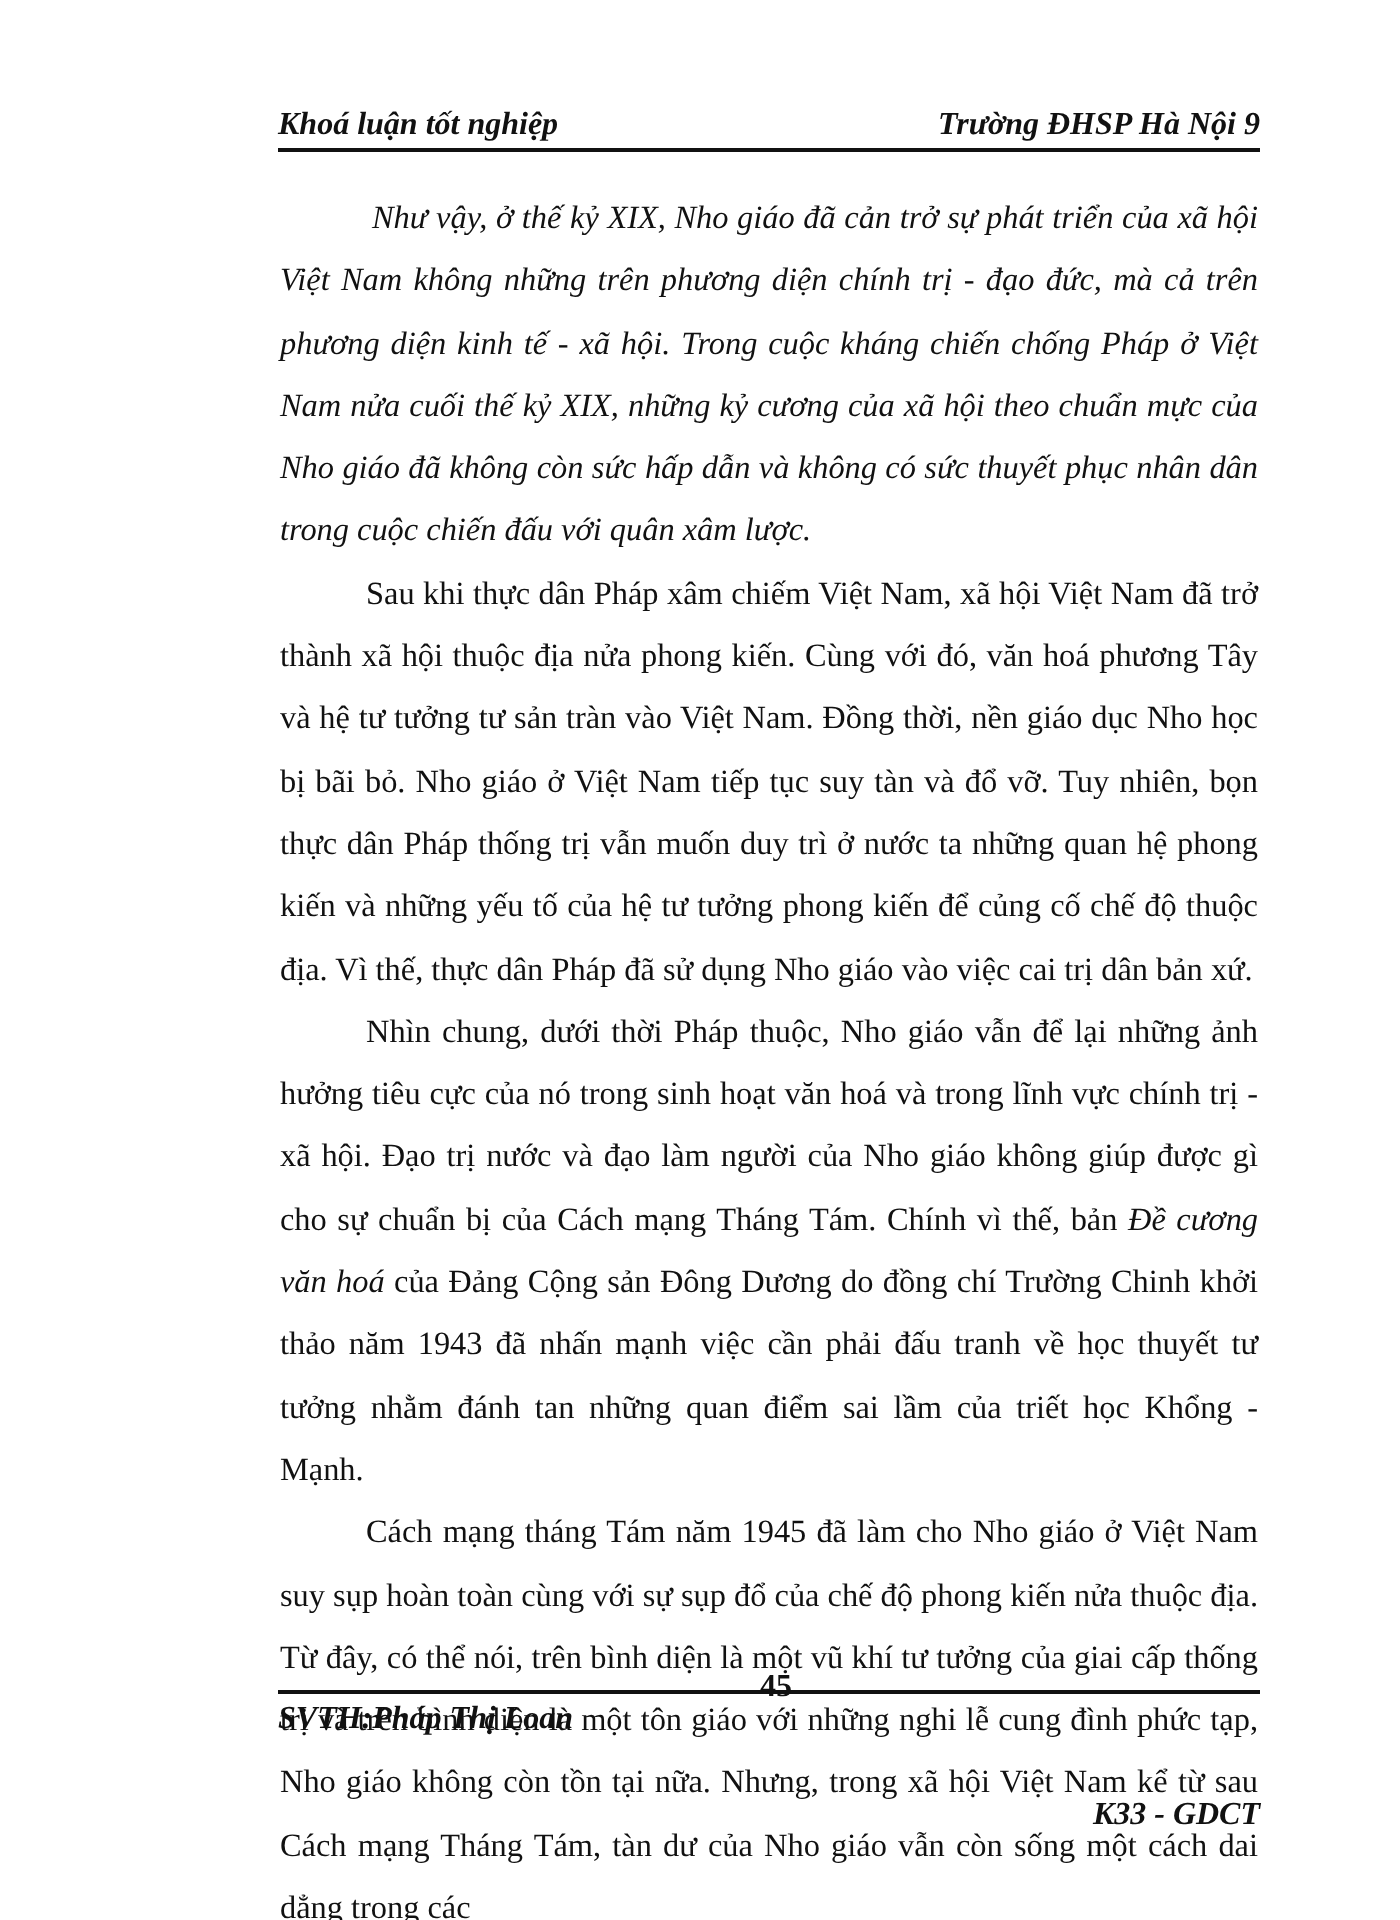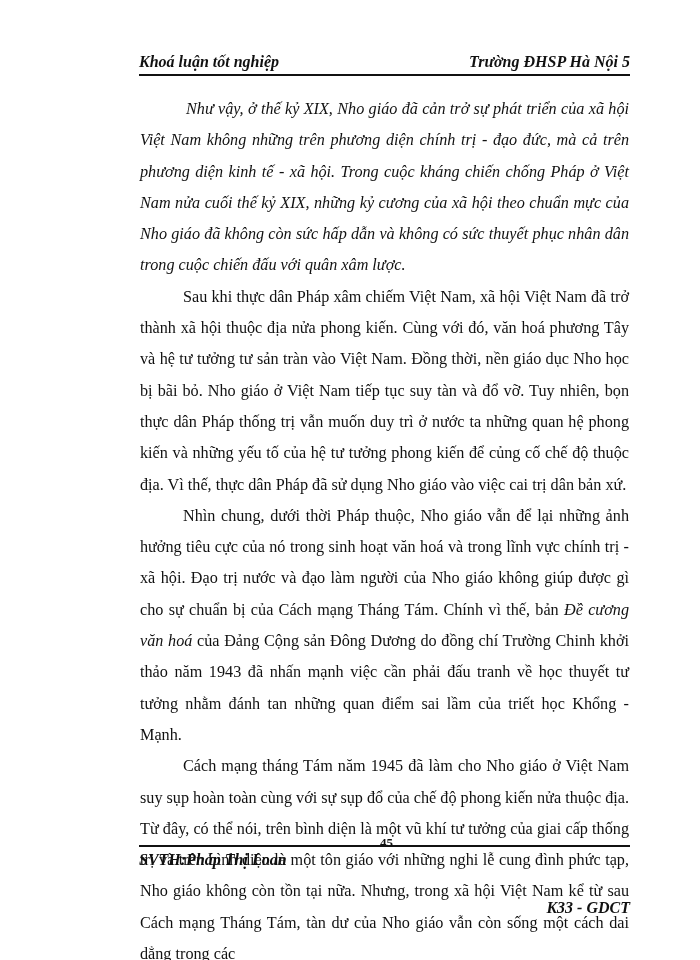--- a/index.html
+++ b/index.html
@@ -17,21 +17,21 @@
     }
     .page-header {
       position: absolute;
       left: 139px;
       top: 52px;
       width: 491px;
       height: 22px;
       border-bottom: 2px solid #111;
       display: flex;
       justify-content: space-between;
-      align-items: flex-start;
+      align-items: center;
       font-weight: bold;
       font-style: italic;
       font-size: 16px;
       line-height: 20px;
     }
     .page-header span { padding-bottom: 1px; }
     .body-text {
       position: absolute;
       left: 140px;
       top: 94px;
@@ -67,29 +67,29 @@
       right: 0;
       top: 4px;
       margin-top: 48px;
     }
     .page-footer .page-num {
       position: absolute;
       left: 241px;
       top: -12px;
       font-weight: bold;
       font-style: normal;
-      font-size: 13px;
+      font-size: 16px;
     }
   </style>
 </head>
 <body>
 
 <div class="page-header">
   <span>Khoá luận tốt nghiệp</span>
-  <span>Trường ĐHSP Hà Nội 5</span>
+  <span>Trường ĐHSP Hà Nội 9</span>
 </div>
 
 <div class="body-text">
   <p class="first">Như vậy, ở thế kỷ XIX, Nho giáo đã cản trở sự phát triển của xã hội Việt Nam không những trên phương diện chính trị - đạo đức, mà cả trên phương diện kinh tế - xã hội. Trong cuộc kháng chiến chống Pháp ở Việt Nam nửa cuối thế kỷ XIX, những kỷ cương của xã hội theo chuẩn mực của Nho giáo đã không còn sức hấp dẫn và không có sức thuyết phục nhân dân trong cuộc chiến đấu với quân xâm lược.</p>
   <p>Sau khi thực dân Pháp xâm chiếm Việt Nam, xã hội Việt Nam đã trở thành xã hội thuộc địa nửa phong kiến. Cùng với đó, văn hoá phương Tây và hệ tư tưởng tư sản tràn vào Việt Nam. Đồng thời, nền giáo dục Nho học bị bãi bỏ. Nho giáo ở Việt Nam tiếp tục suy tàn và đổ vỡ. Tuy nhiên, bọn thực dân Pháp thống trị vẫn muốn duy trì ở nước ta những quan hệ phong kiến và những yếu tố của hệ tư tưởng phong kiến để củng cố chế độ thuộc địa. Vì thế, thực dân Pháp đã sử dụng Nho giáo vào việc cai trị dân bản xứ.</p>
   <p><span>Nhìn chung, dưới thời Pháp thuộc, Nho giáo vẫn để lại những ảnh hưởng tiêu cực của nó trong sinh hoạt văn hoá và trong lĩnh vực chính trị - xã hội. Đạo trị nước và đạo làm người của Nho giáo không giúp được gì cho sự chuẩn bị của Cách mạng Tháng Tám. Chính vì thế, bản </span><em>Đề cương văn hoá</em><span> của Đảng Cộng sản Đông Dương do đồng chí Trường Chinh khởi thảo năm 1943 đã nhấn mạnh việc cần phải đấu tranh về học thuyết tư tưởng nhằm đánh tan những quan điểm sai lầm của triết học Khổng - Mạnh.</span></p>
   <p>Cách mạng tháng Tám năm 1945 đã làm cho Nho giáo ở Việt Nam suy sụp hoàn toàn cùng với sự sụp đổ của chế độ phong kiến nửa thuộc địa. Từ đây, có thể nói, trên bình diện là một vũ khí tư tưởng của giai cấp thống trị và trên bình diện là một tôn giáo với những nghi lễ cung đình phức tạp, Nho giáo không còn tồn tại nữa. Nhưng, trong xã hội Việt Nam kể từ sau Cách mạng Tháng Tám, tàn dư của Nho giáo vẫn còn sống một cách dai dẳng trong các</p>
 </div>
 
 <div class="page-footer">

